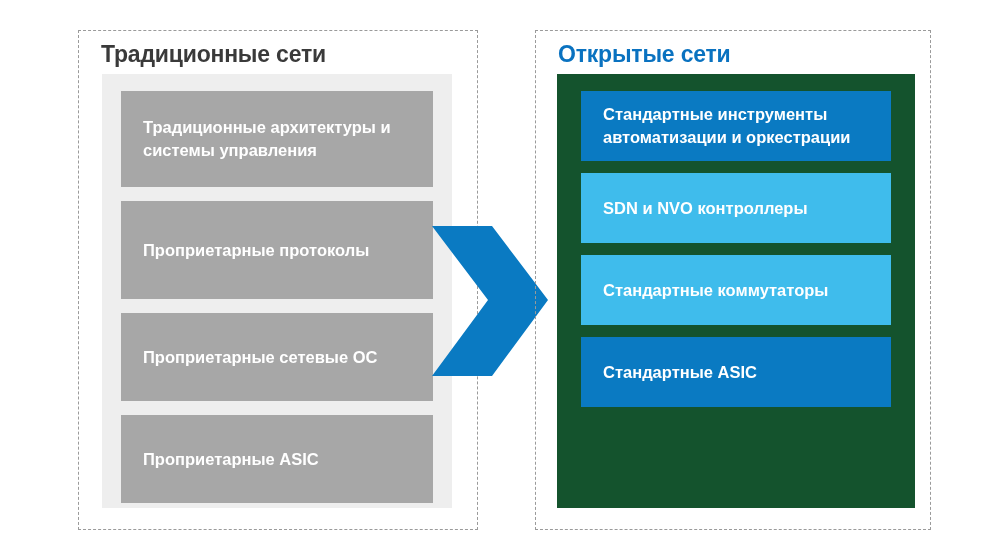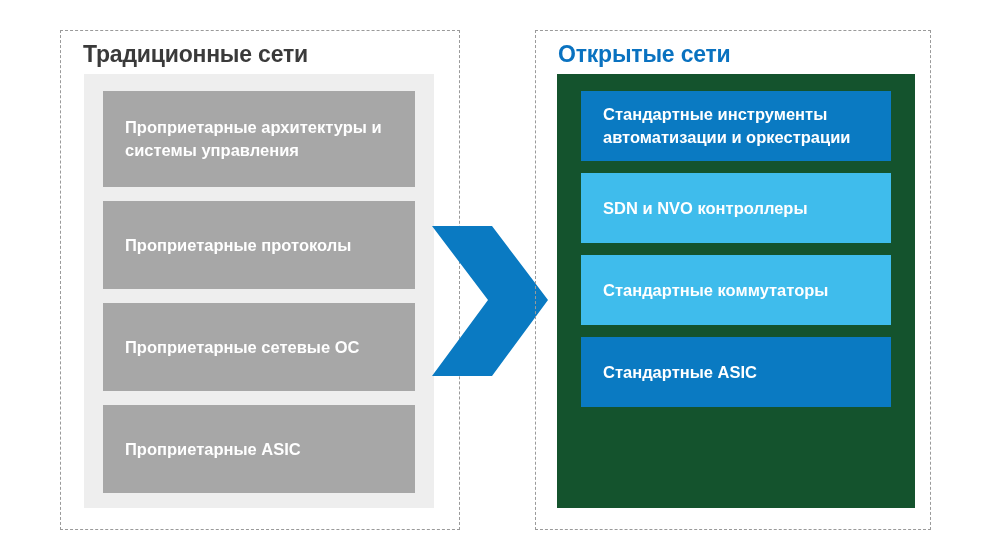--- a/index.html
+++ b/index.html
@@ -25,21 +25,21 @@
   }
 
   
   .panel {
     position: absolute;
     border: 1px dashed #9a9a9a;
     box-sizing: border-box;
     background: transparent;
   }
   .panel-left {
-    left: 60px;
+    left: 78px;
     top: 30px;
     width: 400px;
     height: 500px;
   }
   .panel-right {
     left: 535px;
     top: 30px;
     width: 396px;
     height: 500px;
   }
@@ -97,21 +97,21 @@
   }
   .row-blue-dark  { background: #0a7ac2; }
   .row-blue-light { background: #3fbcec; }
   .row-right {
     width: 310px;
   }
 
   
   .stack-left .row + .row { margin-top: 14px; }
   .left-h1 { height: 96px; }
-  .left-h2 { height: 88px; }
+  .left-h2 { height: 98px; }
   .left-h3 { height: 88px; }
   .left-h4 { height: 88px; align-items: center; }
 
   
   .stack-right .row + .row { margin-top: 12px; }
   .right-h  { height: 70px; }
 
   
   .arrow-wrap {
     position: absolute;
@@ -127,21 +127,21 @@
 
 <div class="canvas">
 
   <div class="panel panel-left">
 
     <div class="panel-title title-dark">Традиционные сети</div>
 
     <div class="stack stack-left">
 
       <div class="row row-left left-h1">
-        <span>Проприетарные архитектуры и системы управления</span>
+        <span>Традиционные архитектуры и системы управления</span>
       </div>
 
       <div class="row row-left left-h2">
         <span>Проприетарные протоколы</span>
       </div>
 
       <div class="row row-left left-h3">
         <span>Проприетарные сетевые ОС</span>
       </div>
 

